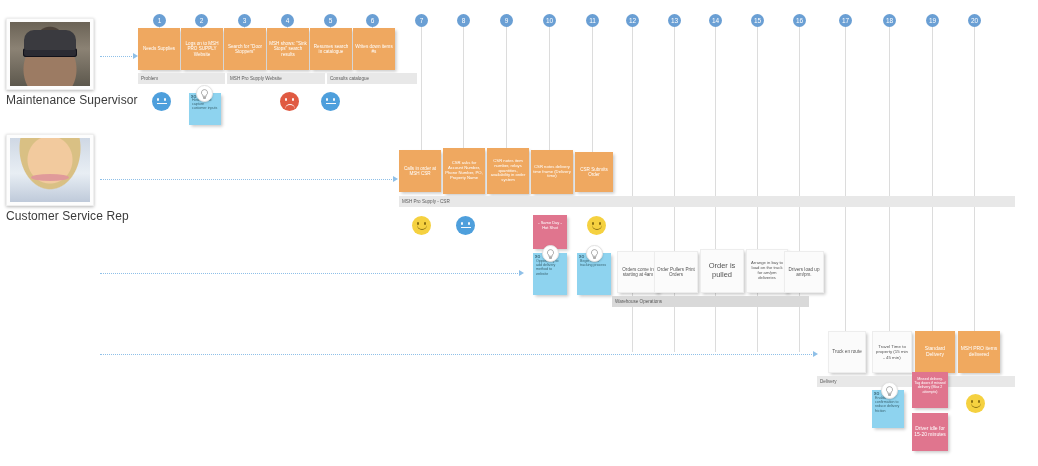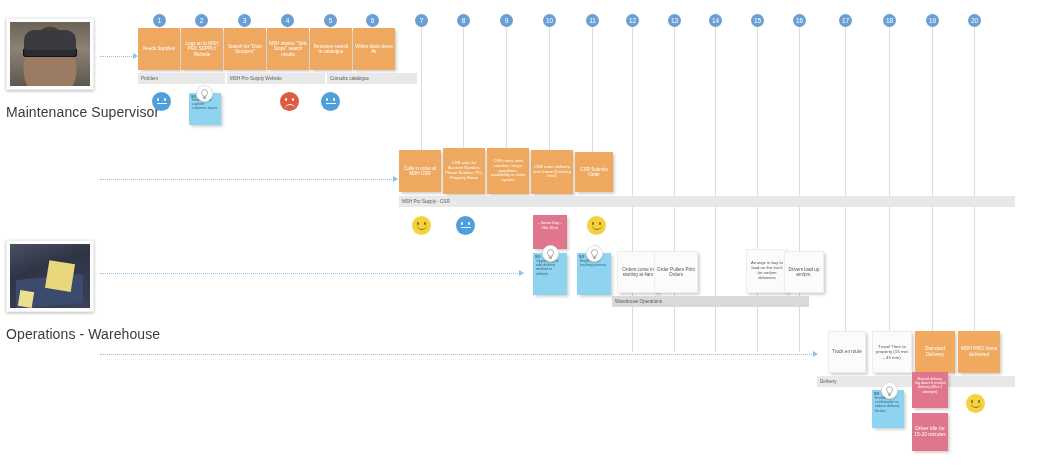--- a/index.html
+++ b/index.html
@@ -35,22 +35,22 @@
     border: 1px solid #efefef;
     padding: 3px;
     box-shadow: 0 1px 3px rgba(0,0,0,.28);
   }
   .persona .photo {
     width: 100%; height: 100%;
     background-size: cover; background-position: center;
     position: relative; overflow: hidden;
   }
   .persona .plabel {
-    margin-top: 14px;
-    font-size: 14px;
+    margin-top: 3px;
+    font-size: 12px;
     color: #3b3b3b;
     letter-spacing: .1px;
     white-space: nowrap;
   }
 
   
   .ph-super {
     background:
       radial-gradient(circle at 50% 30%, #4a4038 0 14px, transparent 15px),
       radial-gradient(ellipse at 50% 74%, #9c7b63 0 26px, transparent 27px),
@@ -236,27 +236,27 @@
       <div class="stepnum" style="left: 968px; top: 14px;">20</div>
     </div>
 
   <div class="persona" style="top:18px">
     <div class="frame">
       <div class="photo ph-super"></div>
     </div>
     <div class="plabel">Maintenance Supervisor</div>
   </div>
 
-
-  <div class="persona" style="top:240px">
+  <div class="persona" style="top:134px">
     <div class="frame">
-      <div class="photo ph-wh"></div>
-    </div>
-    <div class="plabel">Operations - Warehouse</div>
-  </div>
+      <div class="photo ph-csr"></div>
+    </div>
+    <div class="plabel">Customer Service Rep</div>
+  </div>
+
 
 
   <div class="dots" style="left:100px; top:56px; width:34px;"></div>
   <div class="arrowhead" style="left:133px; top:53px;"></div>
 
   <div class="dots" style="left:100px; top:179px; width:294px;"></div>
   <div class="arrowhead" style="left:393px; top:176px;"></div>
 
   <div class="dots" style="left:100px; top:273px; width:420px;"></div>
   <div class="arrowhead" style="left:519px; top:270px;"></div>
@@ -391,20 +391,23 @@
   </div>
 
   <div class="note white" style="left:617px; top:251px; width:42px; height:42px; font-size:4.6px;">
     <span class="note-inner">Orders come in starting at 4am</span>
     </div>
 
   <div class="note white" style="left:654px; top:251px; width:44px; height:42px; font-size:4.6px;">
     <span class="note-inner">Order Pullers Print Orders</span>
     </div>
 
+  <div class="note white" style="left:700px; top:249px; width:44px; height:44px; font-size:7.5px;">
+    <span class="note-inner">Order is pulled</span>
+    </div>
 
   <div class="note white" style="left:746px; top:249px; width:42px; height:44px; font-size:4.2px;">
     <span class="note-inner">Arrange in bay to load on the truck for am/pm deliveries</span>
     </div>
 
   <div class="note white" style="left:784px; top:251px; width:40px; height:42px; font-size:4.6px;">
     <span class="note-inner">Drivers load up am/pm.</span>
     </div>
 
   <div class="lane" style="left:612px; top:296px; width:197px;">

